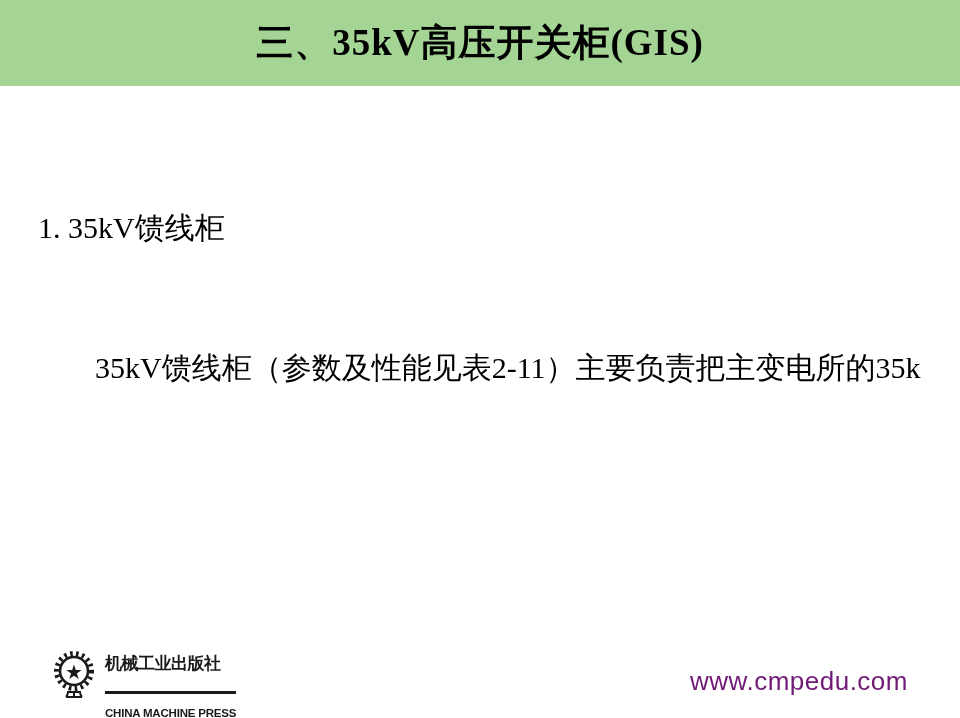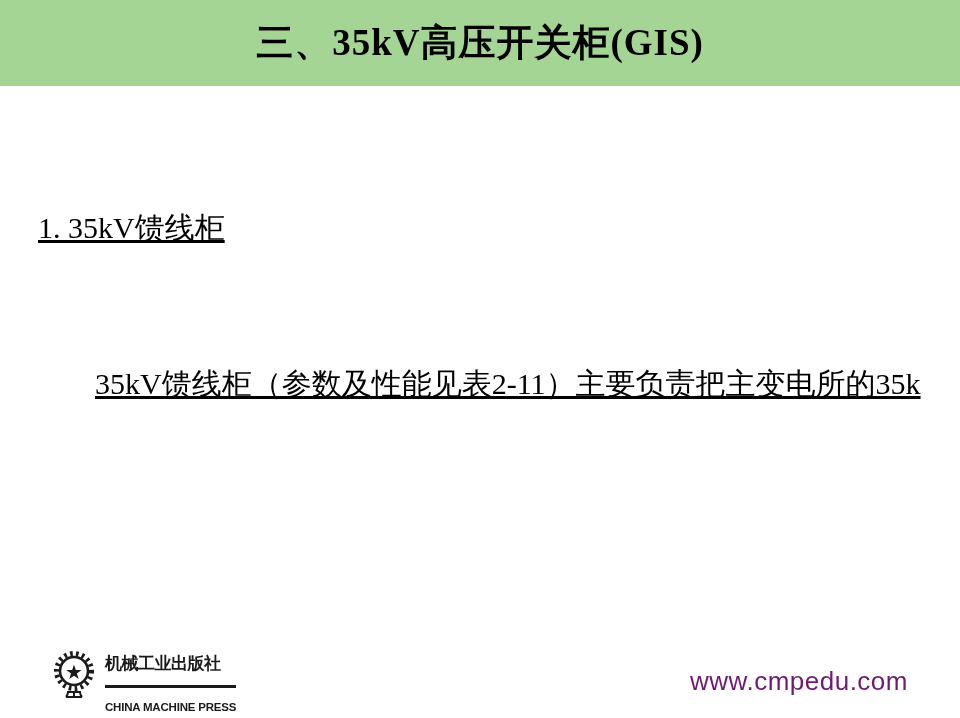--- a/index.html
+++ b/index.html
@@ -44,25 +44,23 @@
     left: 38px;
     top: 112px;
     width: 886px;
     font-size: 30px;
     line-height: 46.5px;
     color: #000000;
     white-space: pre-wrap;
   }
   .body-text .line {
     min-height: 46.5px;
-    text-decoration: underline;
   }
   .body-text .indent {
     padding-left: 57px;
-    margin-top: 16px;
   }
 
   
   .publisher {
     position: absolute;
     left: 52px;
     top: 651px;
     display: flex;
     align-items: flex-start;
     gap: 7px;
@@ -78,21 +76,21 @@
     flex-direction: column;
     padding-top: 3px;
   }
   .publisher .cn {
     font-family: "Liberation Sans", "DejaVu Sans", sans-serif;
     font-weight: bold;
     font-size: 17px;
     letter-spacing: -0.5px;
     color: #1a1a1a;
     border-bottom: 3px solid #1a1a1a;
-    padding-bottom: 12px;
+    padding-bottom: 18px;
     line-height: 19px;
     white-space: nowrap;
   }
   .publisher .en {
     font-family: "Liberation Sans", "DejaVu Sans", sans-serif;
     font-weight: bold;
     font-size: 11.5px;
     letter-spacing: -0.2px;
     line-height: 14px;
     margin-top: 12px;

